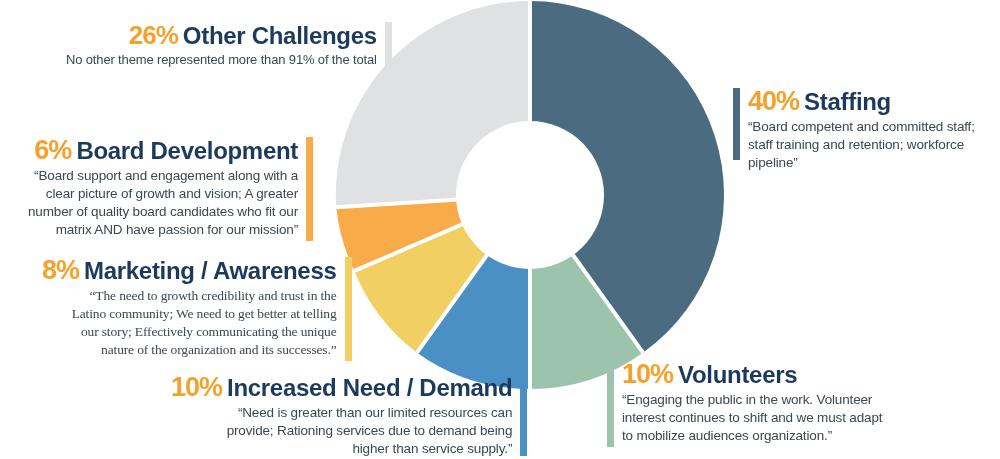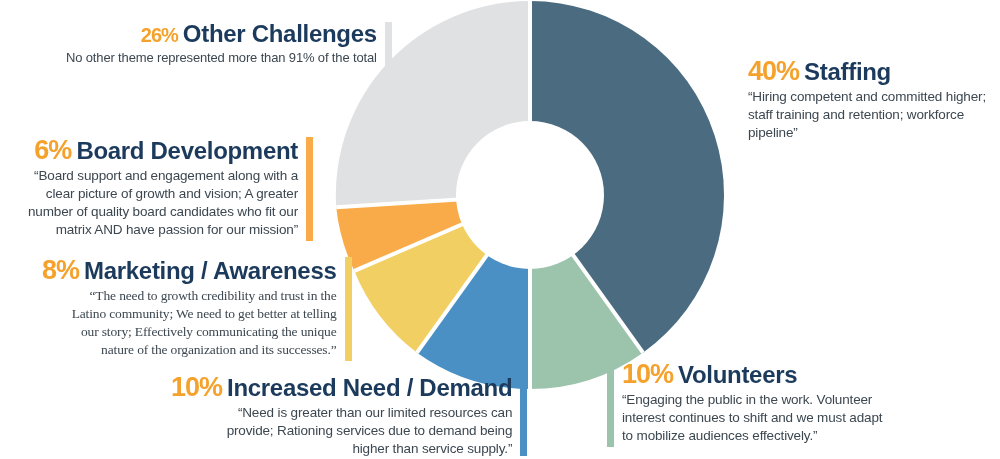--- a/index.html
+++ b/index.html
@@ -41,28 +41,28 @@
   .right-block .accent-bar{margin-right:8px;}
   .right-block .label-head,.right-block .label-desc{text-align:left;}
 
   
   .left-block{flex-direction:row;}
   .left-block .accent-bar{margin-left:8px;order:2;}
   .left-block .label-body{order:1;align-items:flex-end;}
   .left-block .label-head,.left-block .label-desc{text-align:right;}
 
   
-  #block-staffing{left:733px;top:64px;height:72px;align-items:center;}
+  #block-staffing{left:733px;top:88px;height:72px;}
   #block-volunteers{left:607px;top:361px;height:86px;}
   #block-other{left:66px;top:22px;height:50px;}
   #block-board{left:20px;top:137px;height:104px;}
   #block-marketing{left:42px;top:257px;height:104px;}
   #block-need{left:171px;top:374px;height:82px;}
 
-  #block-other .pct{font-size:20px;}
+  #block-other .pct{font-size:26px;}
   #block-other .ttl{font-size:24px;text-align:right;}
   #block-other .label-desc{font-size:13px;}
 </style>
 </head>
 <body>
 
 <div id="stage">
 
   <div id="donut-wrap">
     <svg id="donut-svg" viewBox="0 0 390 390">
@@ -93,31 +93,31 @@
       <circle cx="195" cy="195" r="74" fill="#ffffff"></circle>
     </svg>
   </div>
 
   <div class="label-block right-block" id="block-staffing">
     <div class="accent-bar" style="background:#4a6b80"></div>
     <div class="label-body">
       <div class="label-head">
         <span class="pct" style="margin-right: 5px;">40%</span><span class="ttl">Staffing</span>
       </div>
-      <div class="label-desc">“Hiring competent and committed higher; staff training and retention; workforce pipeline”</div>
+      <div class="label-desc">“Board competent and committed staff; staff training and retention; workforce pipeline”</div>
     </div>
   </div>
 
   <div class="label-block right-block" id="block-volunteers">
     <div class="accent-bar" style="background:#9cc4ad"></div>
     <div class="label-body">
       <div class="label-head">
         <span class="pct" style="margin-right: 5px;">10%</span><span class="ttl">Volunteers</span>
       </div>
-      <div class="label-desc" style="width:262px;">“Engaging the public in the work. Volunteer interest continues to shift and we must adapt to mobilize audiences effectively.”</div>
+      <div class="label-desc" style="width:262px;">“Engaging the public in the work. Volunteer interest continues to shift and we must adapt to mobilize audiences organization.”</div>
     </div>
   </div>
 
   <div class="label-block left-block" id="block-other">
     <div class="label-body">
       <div class="label-head">
         <span class="pct" style="margin-right: 5px;">26%</span><span class="ttl">Other Challenges</span>
       </div>
       <div class="label-desc">No other theme represented more than 91% of the total</div>
     </div>

